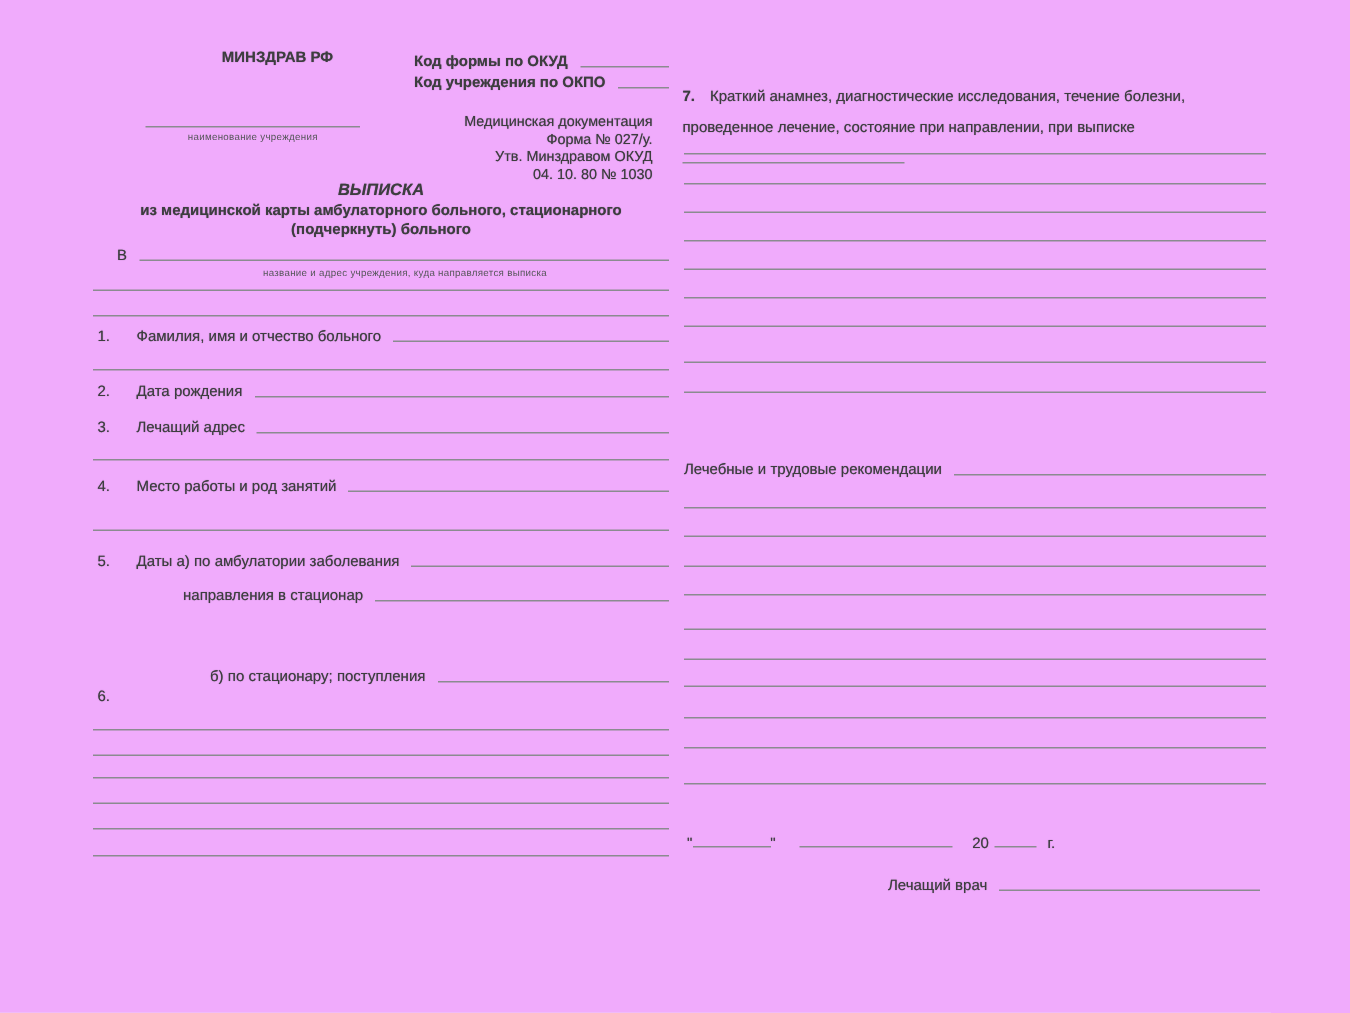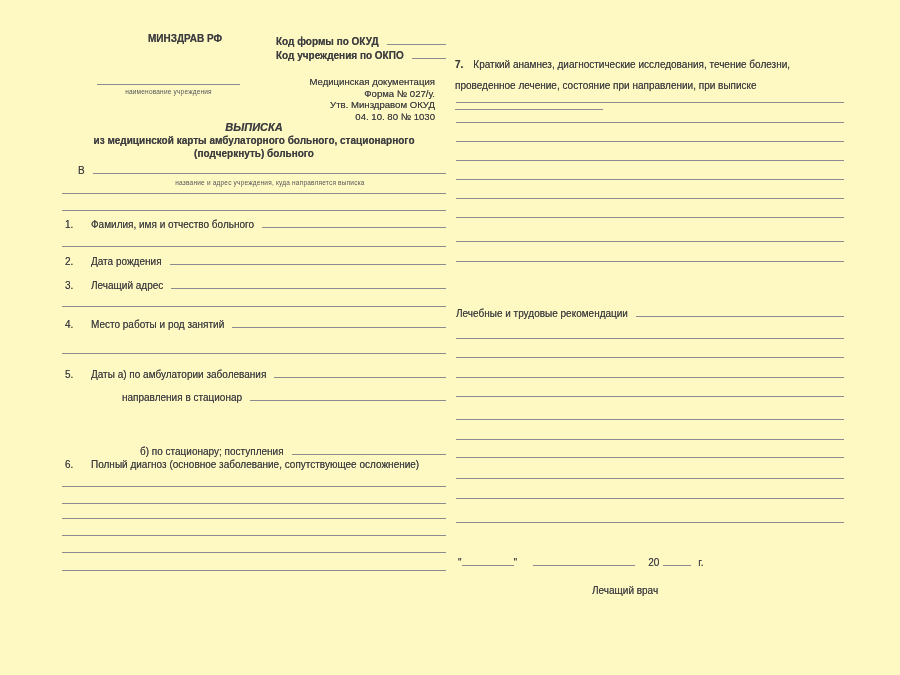--- a/index.html
+++ b/index.html
@@ -1,19 +1,19 @@
 <!DOCTYPE html>
 <html><head>
 <meta charset="utf-8">
 <style>
   html,body{margin:0;padding:0;}
   body{width:900px;height:675px;background:#efefed;}
   .sheet{
     position:relative;width:900px;height:675px;overflow:hidden;
-    background:#fef9c3;
+    background:#f0abfc;
     font-family:"Liberation Sans",sans-serif;
     color:#3d3d3f;font-size:10px;
     text-shadow:0 0 .6px rgba(64,64,68,.75);
   }
   .abs{position:absolute;}
   .b{font-weight:bold;}
   .ctr{text-align:center;}
   .rgt{text-align:right;}
   .row{position:absolute;display:flex;align-items:baseline;white-space:nowrap;}
   .num{display:inline-block;width:26px;flex:0 0 auto;}
@@ -100,21 +100,20 @@
     <span class="lbl">направления в стационар</span>
     <span class="ln"></span>
   </div>
   <div class="row" style="left:140px;top:414px;width:306px;margin-top:32px;">
     <span class="lbl">б) по стационару; поступления</span>
     <span class="ln"></span>
   </div>
 
   <div class="row" style="left:65px;top:459px;width:381px;">
     <span class="num">6.</span>
-    <span class="lbl">Полный диагноз (основное заболевание, сопутствующее осложнение)</span>
   </div>
   <div class="hr" style="left:62px;top:486px;width:384px;"></div>
   <div class="hr" style="left:62px;top:503px;width:384px;"></div>
   <div class="hr" style="left:62px;top:518px;width:384px;"></div>
   <div class="hr" style="left:62px;top:535px;width:384px;"></div>
   <div class="hr" style="left:62px;top:552px;width:384px;"></div>
   <div class="hr" style="left:62px;top:570px;width:384px;"></div>
 
   <div class="para" style="left:455px;top:54px;width:392px;">
     <span class="b" style="margin-right:10px;">7.</span><span>Краткий анамнез, диагностические исследования, течение болезни, проведенное лечение, состояние при направлении, при выписке</span>
@@ -153,18 +152,18 @@
     <span class="sp" style="width:16px;"></span>
     <span class="iln" style="width:102px;"></span>
     <span class="sp" style="width:13px;"></span>
     <span>20</span>
     <span class="sp" style="width:4px;"></span>
     <span class="iln" style="width:28px;"></span>
     <span class="sp" style="width:7px;"></span>
     <span>г.</span>
   </div>
 
-  <div class="row" style="left:592px;top:585px;width:248px;flex-direction:column;">
+  <div class="row" style="left:592px;top:585px;width:248px;">
     <span class="lbl">Лечащий врач</span>
     <span class="ln"></span>
   </div>
 
 </div>
 
 </body></html>

